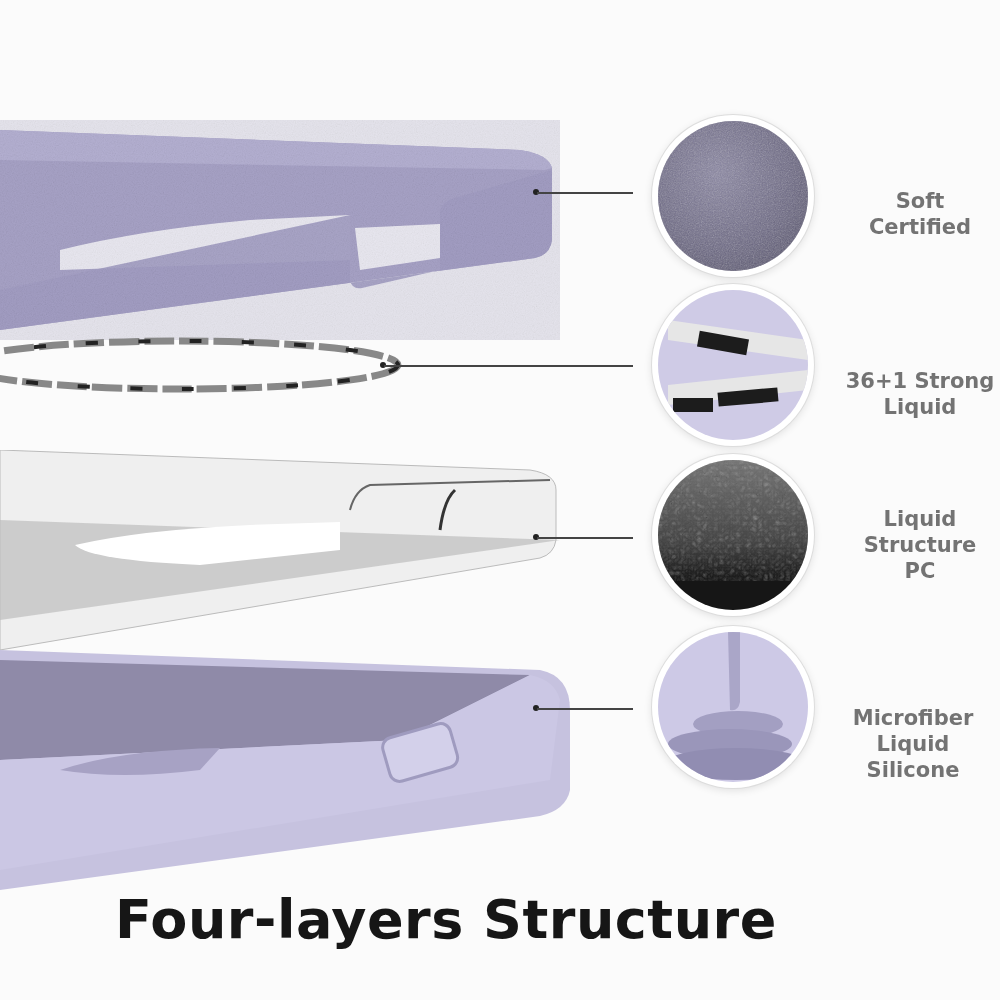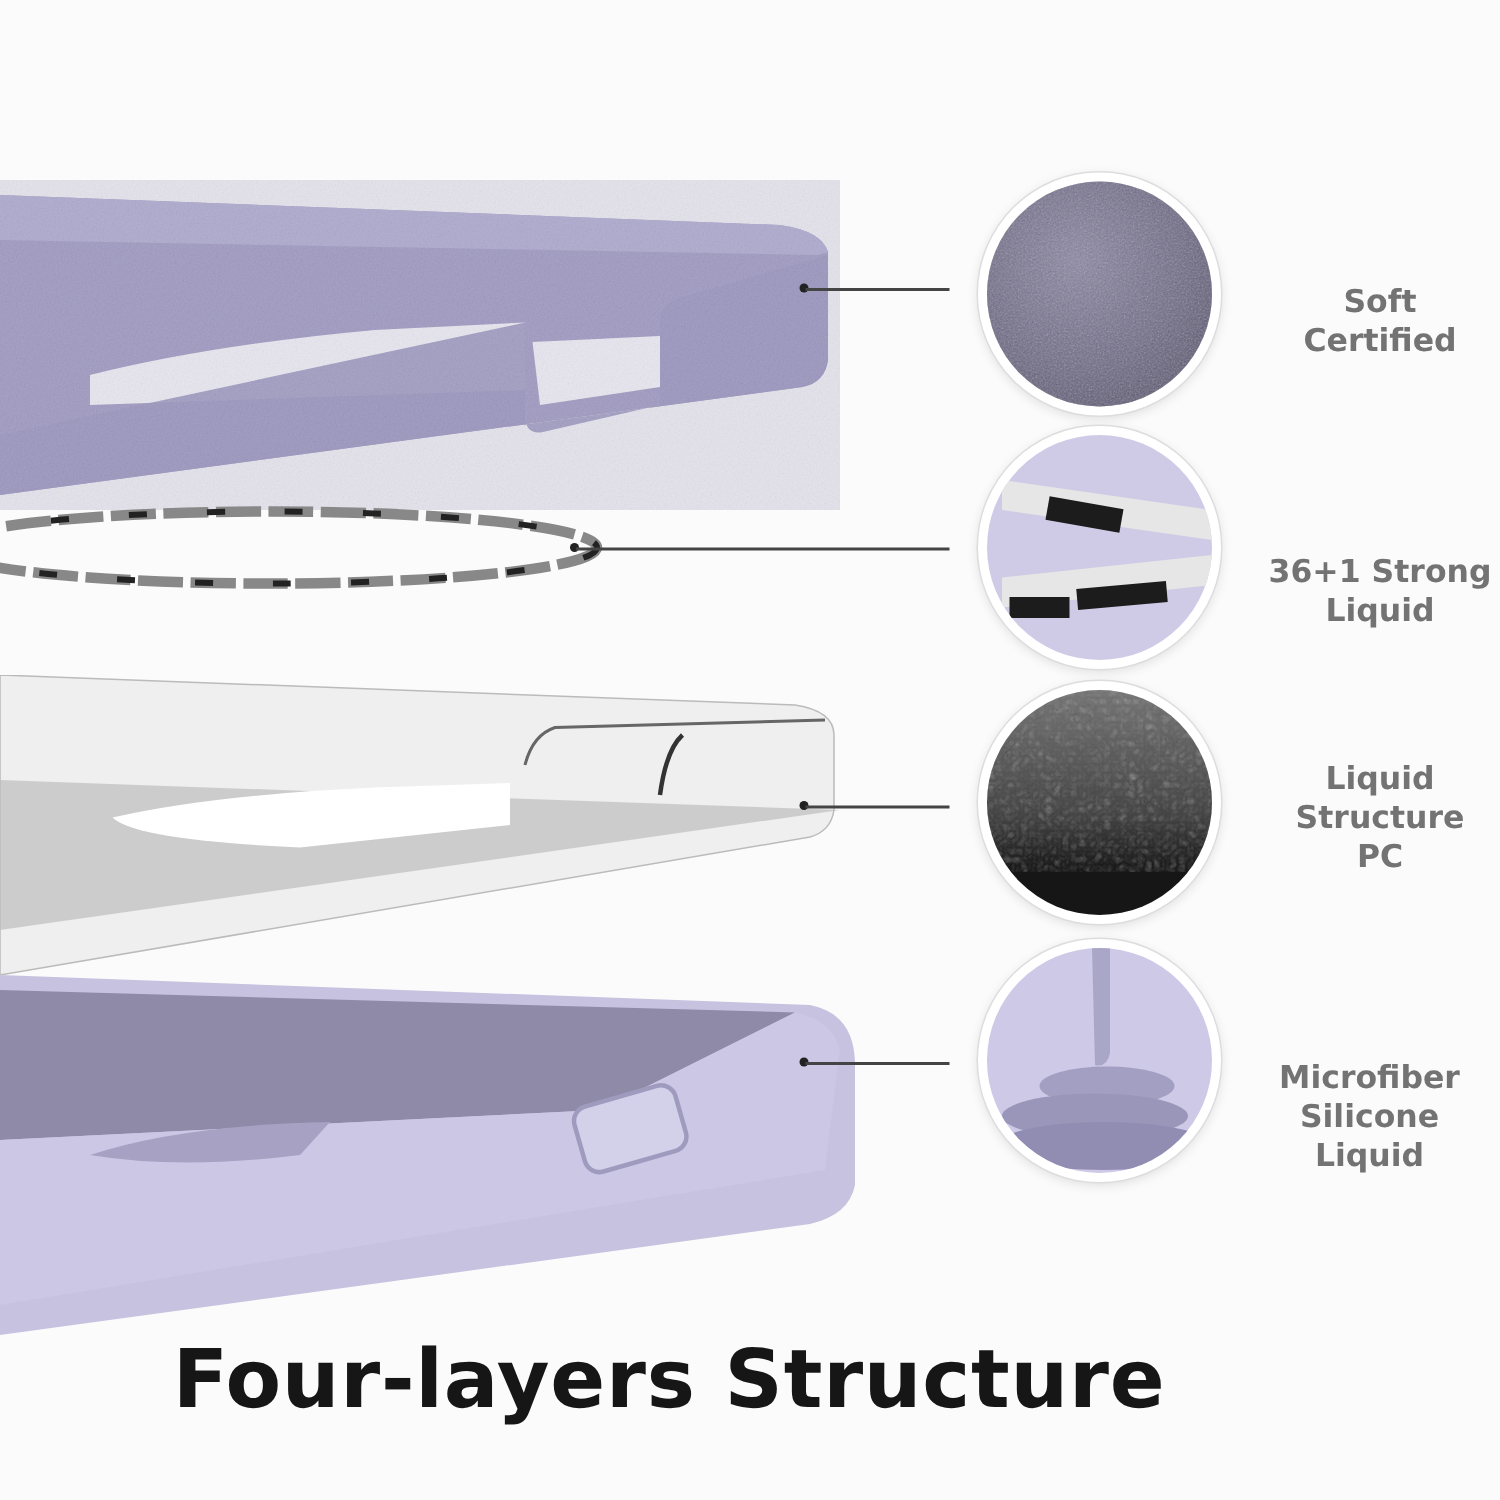--- a/index.html
+++ b/index.html
@@ -127,17 +127,17 @@
   <span>36+1 Strong</span>
   <span>Liquid</span>
 </div>
 <div class="label" style="left:840px;top:506px">
   <span>Liquid</span>
   <span>Structure</span>
   <span>PC</span>
 </div>
 <div class="label" style="left:833px;top:705px">
   <span>Microfiber</span>
+  <span>Liquid</span>
   <span>Silicone</span>
-  <span>Liquid</span>
 </div>
 
 <div class="title">Four-layers Structure</div>
 
 </body></html>

